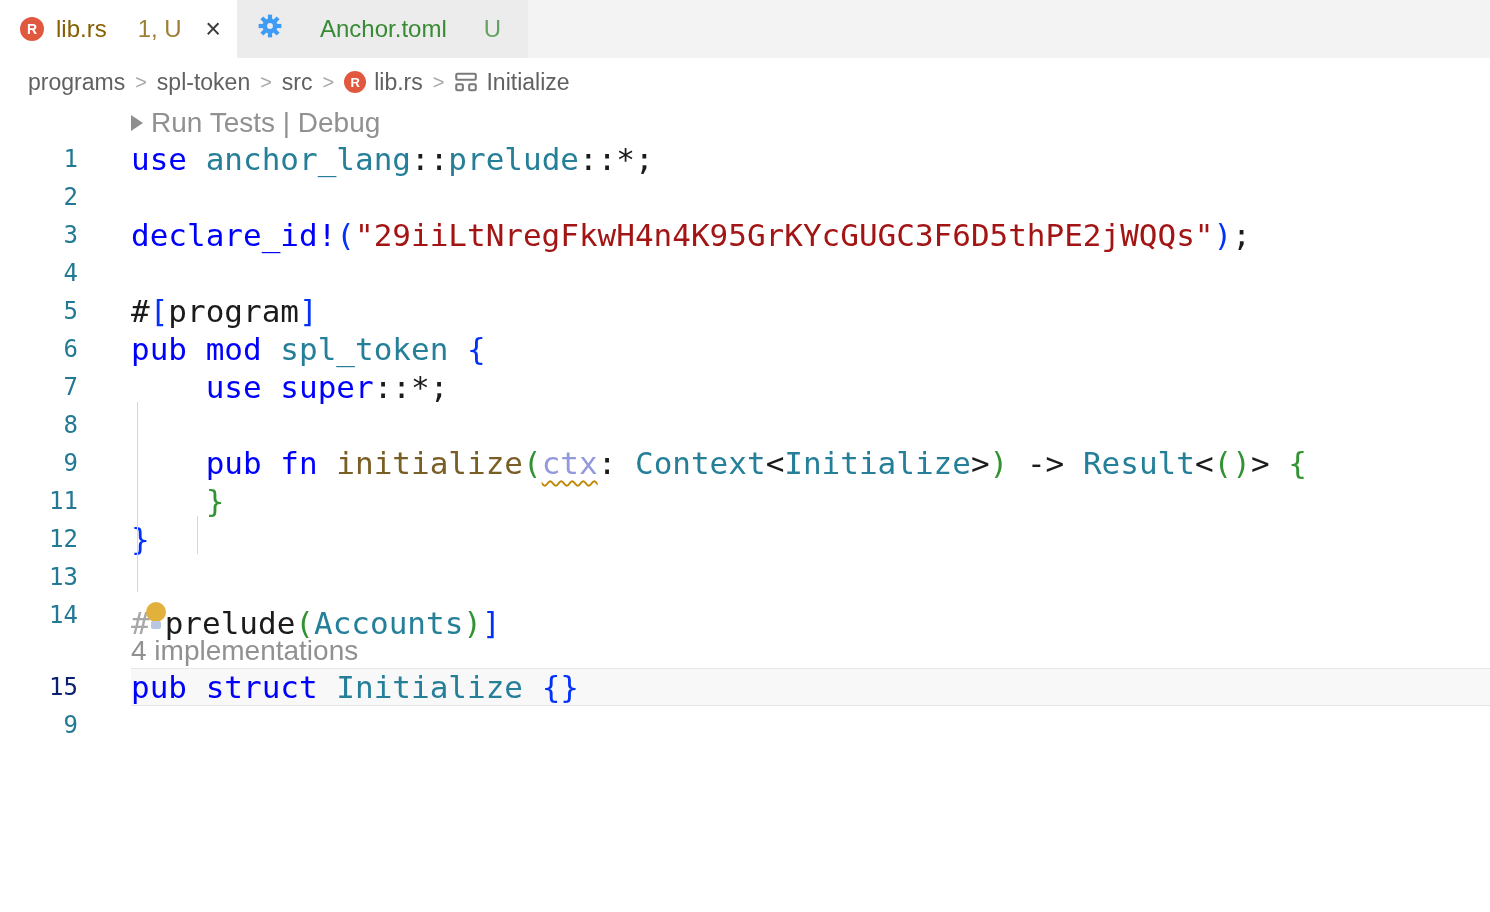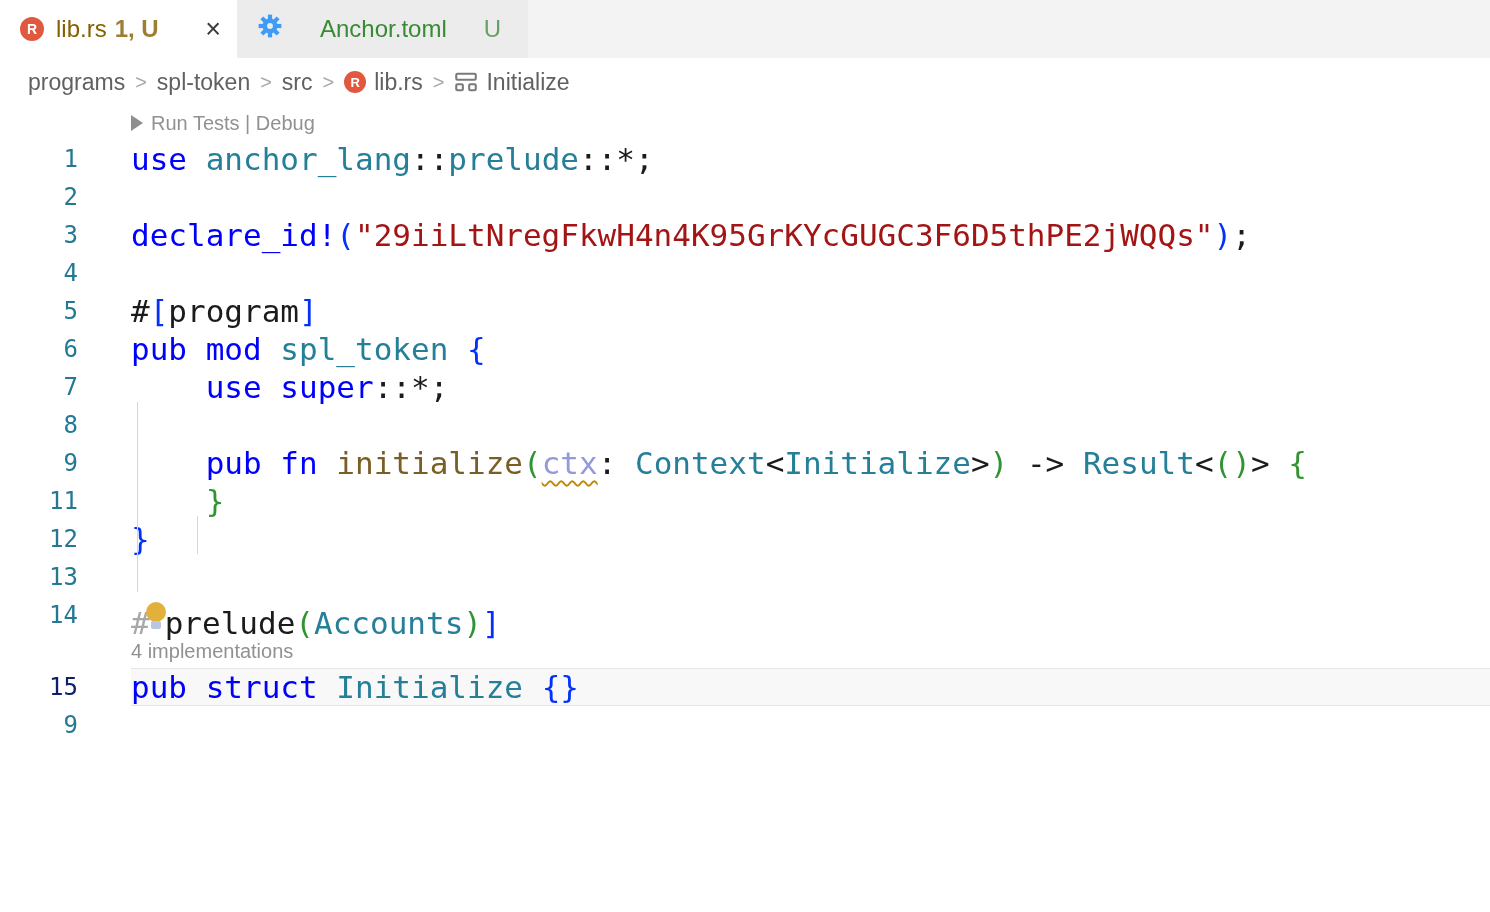--- a/index.html
+++ b/index.html
@@ -9,46 +9,46 @@
   
   .tabbar { height:58px; background:var(--stripBg); display:flex; }
   .tab { height:58px; display:flex; align-items:center; font-size:24px; cursor:default; }
   .tab.active { width:237px; background:#fff; padding:0 16px 0 20px; }
   .tab.inactive { width:291px; background:var(--inactiveTabBg); padding:0 20px;gap:25px; }
   .tab-icon { flex:none; margin-right:12px; }
   .rust-badge { width:24px; height:24px; border-radius:50%; background:var(--rust);
                 color:#fff; font-size:14px; font-weight:bold; display:flex;
                 align-items:center; justify-content:center; }
   .tab-label.warn { color:var(--tabWarn); }
-  .tab-badge.warn { color:var(--tabWarn); opacity:.8; margin-left:8px;font-weight:bold; }
+  .tab-badge.warn { color:var(--tabWarn); opacity:.8; margin-left:31px; }
   .tab-label.green { color:var(--tabGreen); }
   .tab-badge.green { color:var(--tabGreen); opacity:.75; margin-left:12px; }
   .tab-close { margin-left:auto; font-size:27px; color:#3b3b3b; line-height:1; cursor:pointer; }
 
   
   .breadcrumbs { height:48px; background:#fff; display:flex; align-items:center;
-                 padding-left:16px; font-size:23px; color:var(--breadcrumbFg);margin-left:12px; }
+                 padding-left:28px; font-size:23px; color:var(--breadcrumbFg); }
   .crumb { cursor:pointer; }
   .crumb-sep { color:#a9a9a9; font-size:20px; padding:0 10px; }
   .crumb-icon { display:inline-flex; margin-right:8px; vertical-align:-3px; }
   .crumb-icon .rust-badge { width:22px; height:22px; font-size:13px; }
 
   
   .editor { position:relative; background:#fff; }
   .row { display:flex; height:38px; }
   .row.lens { height:34px; }
   .gutter { flex:none; width:131px; text-align:right; padding-right:53px;
             font-family:"DejaVu Sans Mono", monospace; font-size:24px; line-height:38px;
             color:var(--lineNum); }
   .row.current .gutter { color:var(--lineNumActive); }
   .code { flex:1; font-family:"DejaVu Sans Mono", monospace; font-size:31px;
           line-height:38px; white-space:pre; color:var(--pl); cursor:text; }
   .row.current .code { background:var(--currentLineBg);
         box-shadow: inset 0 1px 0 var(--currentLineBorder), inset 0 -1px 0 var(--currentLineBorder); }
-  .row.lens .code { font-family:"Liberation Sans", sans-serif; font-size:20px;
+  .row.lens .code { font-family:"Liberation Sans", sans-serif; font-size:28px;
           line-height:34px; color:var(--lens); display:flex; align-items:center; cursor:pointer; }
   .play { width:0; height:0; border-left:12px solid #8f8f8f;
           border-top:8px solid transparent; border-bottom:8px solid transparent;
           display:inline-block; margin-right:8px; }
 
   .tk.kw    { color:var(--kw); }
   .tk.type  { color:var(--type); }
   .tk.fn    { color:var(--fn); }
   .tk.str   { color:var(--str); }
   .tk.pl    { color:var(--pl); }

